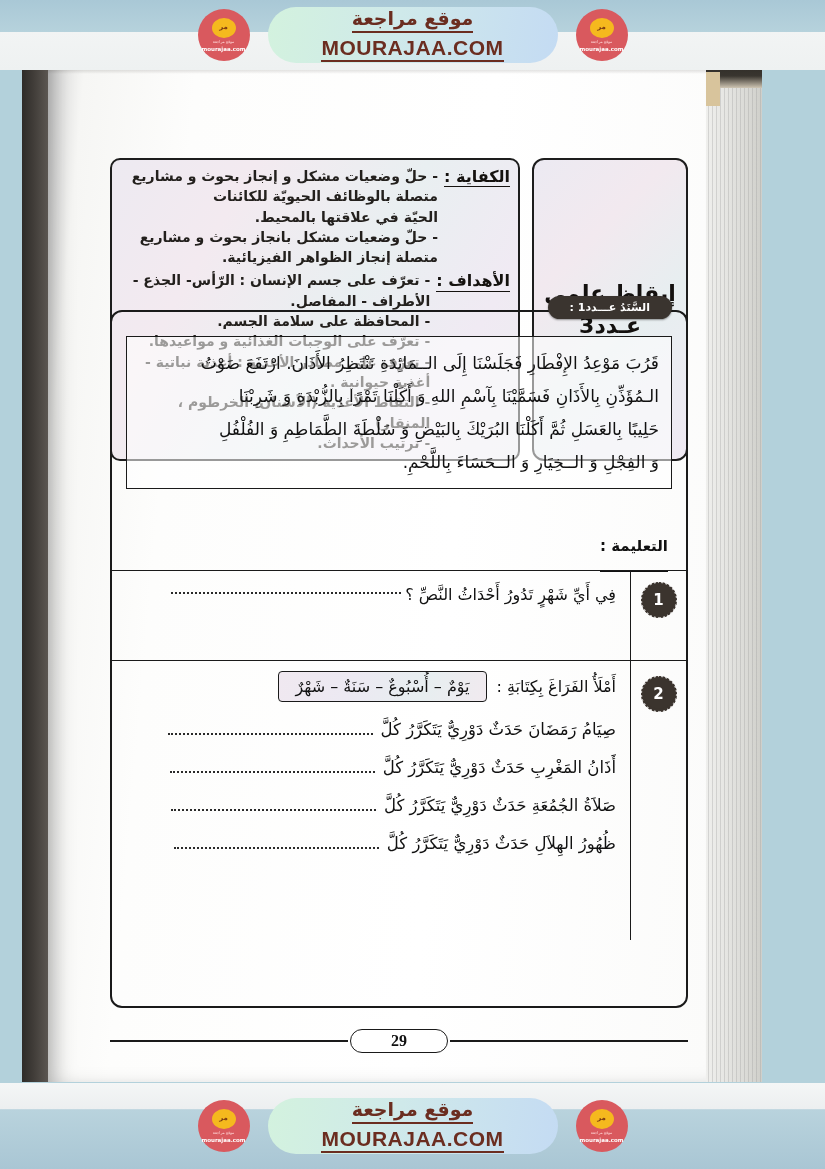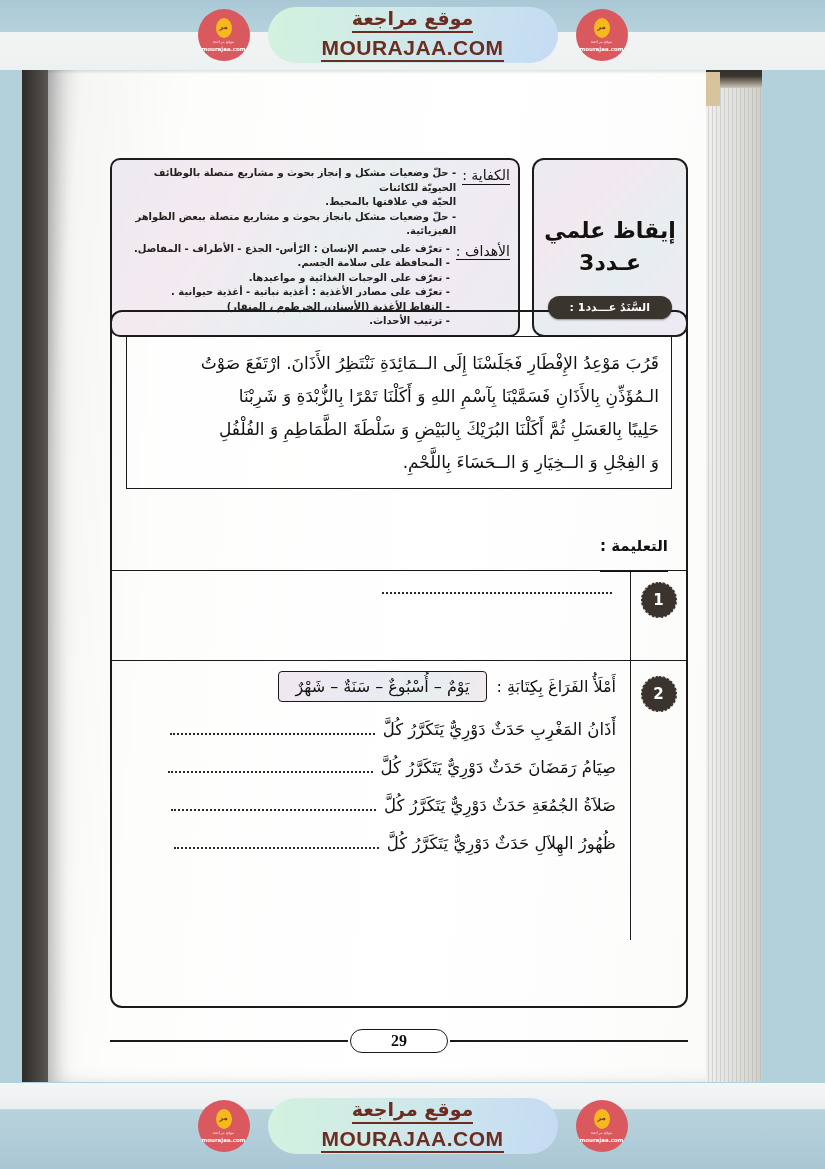--- a/index.html
+++ b/index.html
@@ -46,21 +46,21 @@
   .wm-logo{
     position:relative;z-index:3;
     width:52px;height:52px;border-radius:50%;
     background:#d9595e;
     display:flex;flex-direction:column;align-items:center;justify-content:center;
     gap:2px;
   }
   .wm-top .wm-logo{margin:0 18px;}
   .wm-bottom .wm-logo{margin:0 18px;}
   .wm-logo-badge{
-    width:16px;height:20px;border-radius:50%;
+    width:24px;height:20px;border-radius:50%;
     background:#f5b91e;display:flex;align-items:center;justify-content:center;
     font-size:7px;color:#7a3a12;font-weight:bold;line-height:1;
   }
   .wm-logo-ar{font-size:4px;color:#ffd9d9;line-height:1.1;}
   .wm-logo-url{font-size:5.5px;color:#ffffff;font-weight:bold;line-height:1.1;direction:ltr;}
 
   
   .book{
     position:absolute;left:22px;top:58px;width:770px;height:1024px;z-index:5;
   }
@@ -114,27 +114,27 @@
     text-align:center;font-family:"DejaVu Sans",sans-serif;
   }
   .comp-box{
     flex:1 1 auto;min-height:128px;
     border:2px solid #1d1d1d;border-radius:10px;
     background:linear-gradient(120deg,#edeaf1 0%,#f3eaf0 25%,#e9eff1 55%,#f0eaf3 80%,#ececf0 100%);
     padding:6px 8px;box-sizing:border-box;
   }
   .comp-row{display:flex;flex-direction:row;align-items:flex-start;gap:6px;}
   .comp-label{
-    font-size:14px;font-weight:normal;color:#15120f;white-space:nowrap;
+    font-size:16px;font-weight:bold;color:#15120f;white-space:nowrap;
     border-bottom:1.5px solid #15120f;line-height:1.2;flex:0 0 auto;
     margin-top:1px;
   }
   .comp-lines{flex:1 1 auto;text-align:right;}
   .comp-line{
-    font-size:10px;color:#23201d;line-height:1.45;font-weight:bold;
+    font-size:14px;color:#23201d;line-height:1.45;font-weight:bold;
   }
   .comp-block-2{margin-top:3px;}
   .obj-lines{text-align:center;}
   .obj-lines .comp-line{text-align:right;}
 
   
   .frame{
     position:absolute;top:252px;right:18px;left:22px;height:694px;
     border:2px solid #1a1a1a;border-radius:12px;background:transparent;
   }
@@ -277,21 +277,21 @@
           <div class="title-line">إيقاظ علمي</div>
           <div class="title-line">عـدد3</div>
         </div>
 
         <div class="comp-box">
           <div class="comp-row">
             <div class="comp-label">الكفاية :</div>
             <div class="comp-lines">
               <div class="comp-line">- حلّ وضعيات مشكل و إنجاز بحوث و مشاريع متصلة بالوظائف الحيويّة للكائنات</div>
               <div class="comp-line">الحيّة في علاقتها بالمحيط.</div>
-              <div class="comp-line">- حلّ وضعيات مشكل بانجاز بحوث و مشاريع متصلة ببعض الظواهر الفيزيائية.</div>
+              <div class="comp-line">- حلّ وضعيات مشكل بانجاز بحوث و مشاريع متصلة إنجاز الظواهر الفيزيائية.</div>
             </div>
           </div>
           <div class="comp-row comp-block-2">
             <div class="comp-label">الأهداف :</div>
             <div class="comp-lines obj-lines">
               <div class="comp-line">- تعرّف على جسم الإنسان : الرّأس- الجذع - الأطراف - المفاصل.</div>
               <div class="comp-line">- المحافظة على سلامة الجسم.</div>
               <div class="comp-line">- تعرّف على الوجبات الغذائية و مواعيدها.</div>
               <div class="comp-line">- تعرّف على مصادر الأغذية : أغذية نباتية - أغذية حيوانية .</div>
               <div class="comp-line">- التقاط الأغذية (الأسنان، الخرطوم ، المنقار)</div>
@@ -314,42 +314,42 @@
         </div>
 
         <div class="taalima">التعليمة :</div>
 
         <div class="qrow q1">
           <div class="qnum-col">
             <div class="badge">1</div>
           </div>
           <div class="qbody">
             <div class="q-text">
-              <span class="dots"></span>
+              <span>فِي أَيِّ شَهْرٍ تَدُورُ أَحْدَاثُ النَّصِّ ؟</span><span class="dots"></span>
             </div>
           </div>
         </div>
 
         <div class="qrow q2">
           <div class="qnum-col">
             <div class="badge">2</div>
           </div>
           <div class="qbody">
             <div class="q2-top">
               <div class="q-text">أَمْلَأُ الفَرَاغَ بِكِتَابَةِ :</div>
               <div class="wordbank">يَوْمٌ – أُسْبُوعٌ – سَنَةٌ – شَهْرٌ</div>
             </div>
 
             <div class="fill-list">
               <div class="fill-line">
-                <div class="fill-text">أَذَانُ المَغْرِبِ حَدَثٌ دَوْرِيٌّ يَتَكَرَّرُ كُلَّ</div>
+                <div class="fill-text">صِيَامُ رَمَضَانَ حَدَثٌ دَوْرِيٌّ يَتَكَرَّرُ كُلَّ</div>
                 <div class="fill-dots"></div>
               </div>
               <div class="fill-line">
-                <div class="fill-text">صِيَامُ رَمَضَانَ حَدَثٌ دَوْرِيٌّ يَتَكَرَّرُ كُلَّ</div>
+                <div class="fill-text">أَذَانُ المَغْرِبِ حَدَثٌ دَوْرِيٌّ يَتَكَرَّرُ كُلَّ</div>
                 <div class="fill-dots"></div>
               </div>
               <div class="fill-line">
                 <div class="fill-text">صَلاَةُ الجُمُعَةِ حَدَثٌ دَوْرِيٌّ يَتَكَرَّرُ كُلَّ</div>
                 <div class="fill-dots"></div>
               </div>
               <div class="fill-line">
                 <div class="fill-text">ظُهُورُ الهِلاَلِ حَدَثٌ دَوْرِيٌّ يَتَكَرَّرُ كُلَّ</div>
                 <div class="fill-dots"></div>
               </div>

